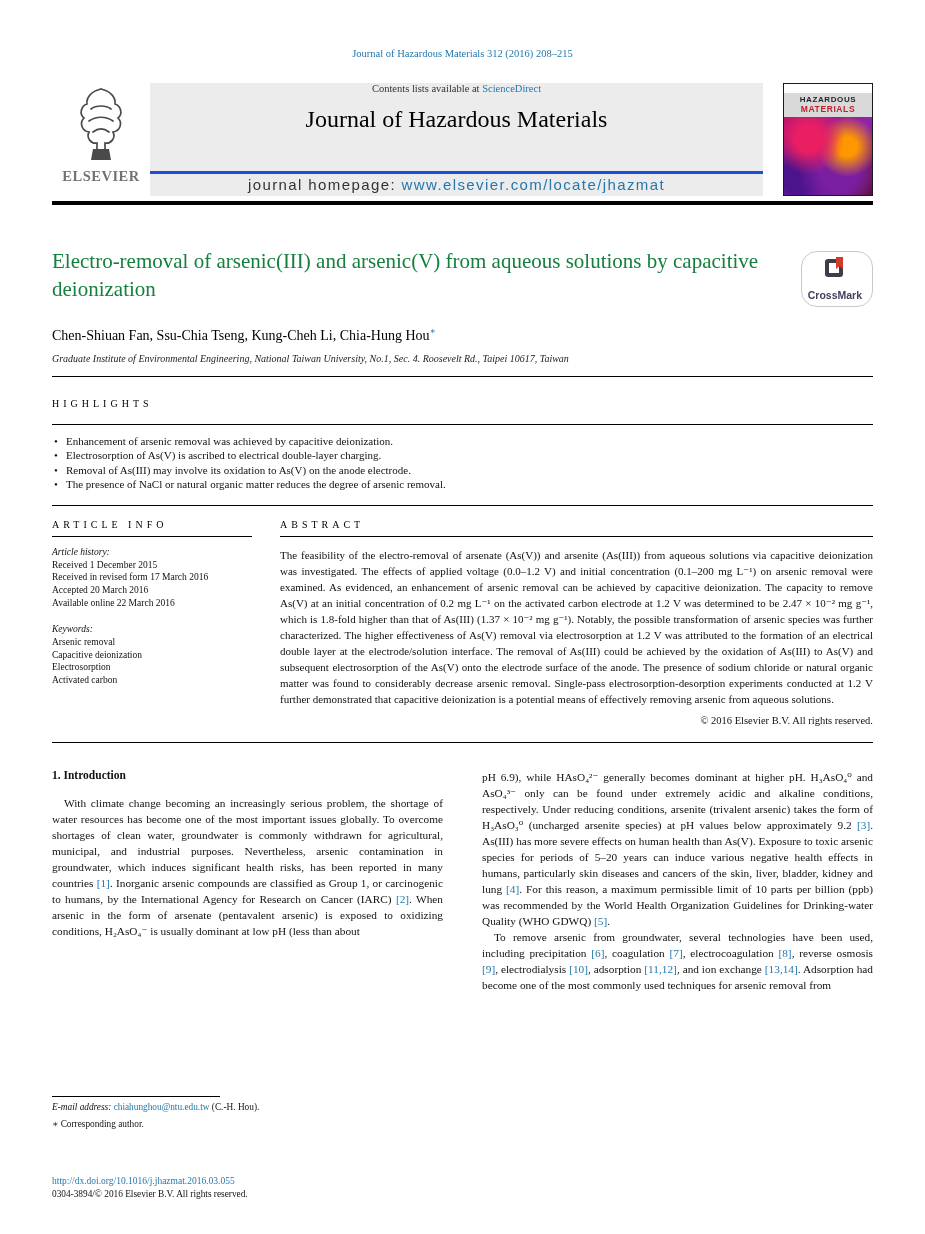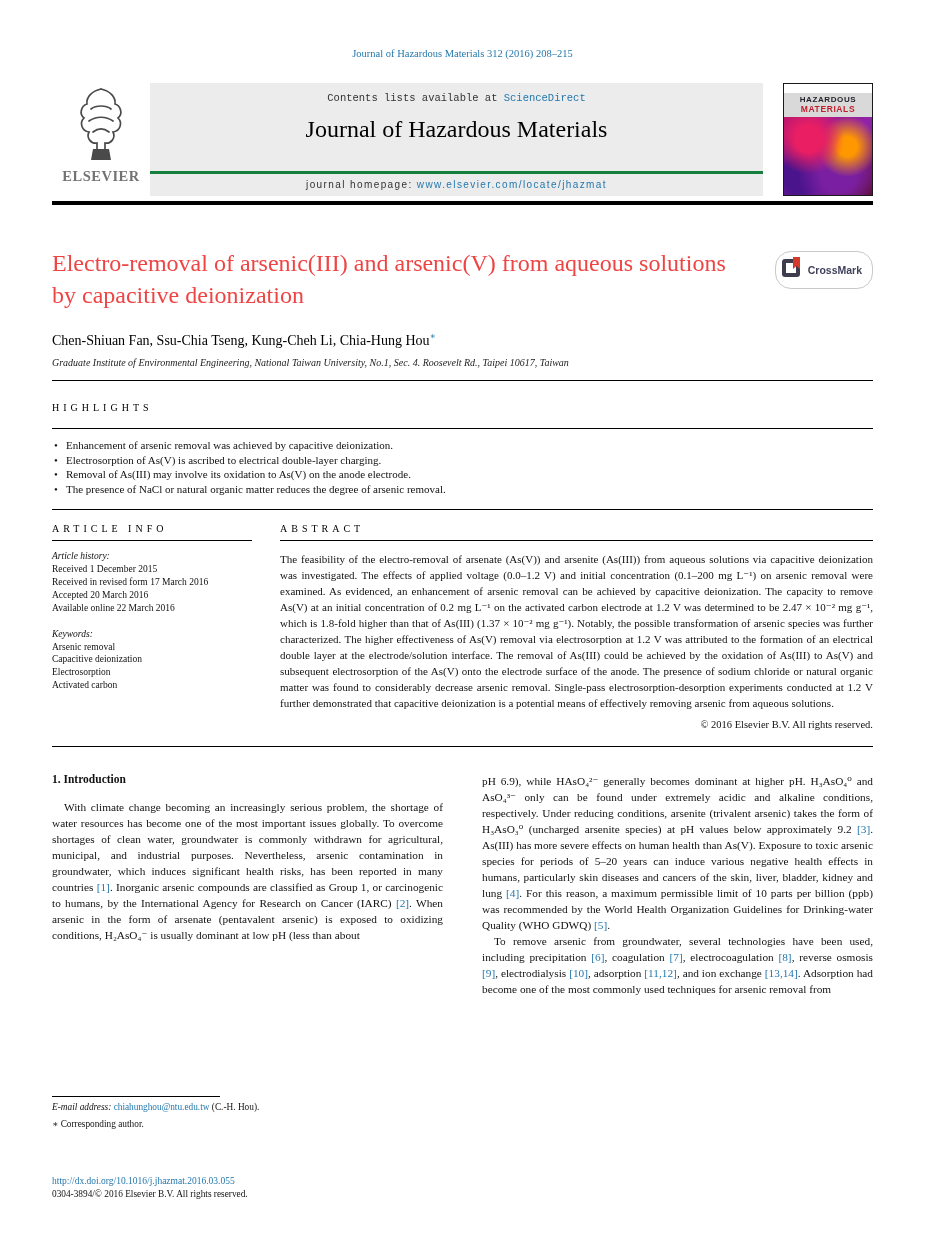--- a/index.html
+++ b/index.html
@@ -10,25 +10,25 @@
   }
   .content { margin:0 52px; }
   .link, .ref { color:#2478ad; }
   .citation-bar { text-align:center; padding-top:48px; font-size:10.5px; }
 
   
   .header-band { display:flex; margin-top:24px; height:113px; }
   .logo-block { width:98px; text-align:center; padding-top:2px; background:#fff; }
   .elsevier-text { color:#737373; font-size:14.5px; font-weight:bold; letter-spacing:0.5px; margin-top:1px; }
   .header-center { flex:1; background:#ececec; text-align:center; position:relative; }
-  .contents-line { font-size:10.5px; padding-top:9px; font-family:Liberation Mono, monospace; color:#333; }
+  .contents-line { font-size:10.5px; font-family:Liberation Serif, serif; color:#333; }
   .journal-title { font-size:24px; margin-top:12px; color:#000; }
   .homepage-strip {
     position:absolute; left:0; right:0; bottom:0; height:25px; line-height:22px;
-    border-top:3px solid #15803d; font-size:10px; letter-spacing:1.4px;
+    border-top:3px solid #1d4ed8; font-size:15px; letter-spacing:1.4px;
     font-family:"Liberation Sans",sans-serif; color:#333;
   }
   .cover-thumb { width:90px; margin-left:20px; border:1px solid #1a1a1a; display:flex; flex-direction:column; background:#0f766e; }
   .cover-topstrip { height:9px; background:#fff; }
   .cover-title { background:#d9d9d9; padding:2px 3px 3px; text-align:center; }
   .cover-title .cov1 { display:block; font-family:"Liberation Sans",sans-serif; font-size:8px; font-weight:bold; color:#23232d; letter-spacing:0.6px; }
   .cover-title .cov2 { display:block; font-family:"Liberation Sans",sans-serif; font-size:8.5px; font-weight:bold; color:#c01f2f; letter-spacing:0.6px; }
   .cover-art {
     flex:1;
     background:
@@ -37,24 +37,24 @@
       radial-gradient(circle at 62% 72%, #7b1fa2 0 22%, rgba(0,0,0,0) 52%),
       radial-gradient(circle at 18% 76%, #4a148c 0 18%, rgba(0,0,0,0) 48%),
       linear-gradient(135deg, #b4136b 0%, #8e24aa 55%, #5c0e35 100%);
   }
 
   .rule-thick { height:4px; background:#000; margin-top:5px; }
   .rule { height:1px; background:#000; }
 
   
   .title-row { display:flex; margin-top:42px; align-items:flex-start; }
-  .article-title { font-weight:400; font-size:24px; line-height:1.35; flex:1; padding-right:26px; color:#ef4444; }
+  .article-title { font-weight:400; font-size:21px; line-height:1.35; flex:1; padding-right:26px; color:#15803d; }
   .crossmark-badge {
     display:flex; align-items:center; gap:6px; border:1px solid #c9c9c9; border-radius:16px;
-    padding:5px 10px 5px 6px; margin-top:4px; background:#fff;
+    padding:5px 10px 5px 6px; margin-top:4px; background:#fff;flex-direction:column;
   }
   .crossmark-label { font-family:"Liberation Sans",sans-serif; font-size:10.5px; font-weight:bold; color:#41415c; }
 
   .authors { margin-top:19px; font-size:14px; color:#000; }
   .authors sup { font-size:9px; }
   .affiliation { margin-top:9px; font-size:10px; font-style:italic; color:#222; }
   .rule-after-affil { margin-top:12px; }
 
   .sec-head { font-size:10px; letter-spacing:4px; margin-top:21px; color:#000; }
   .rule-hl { margin-top:15px; }

